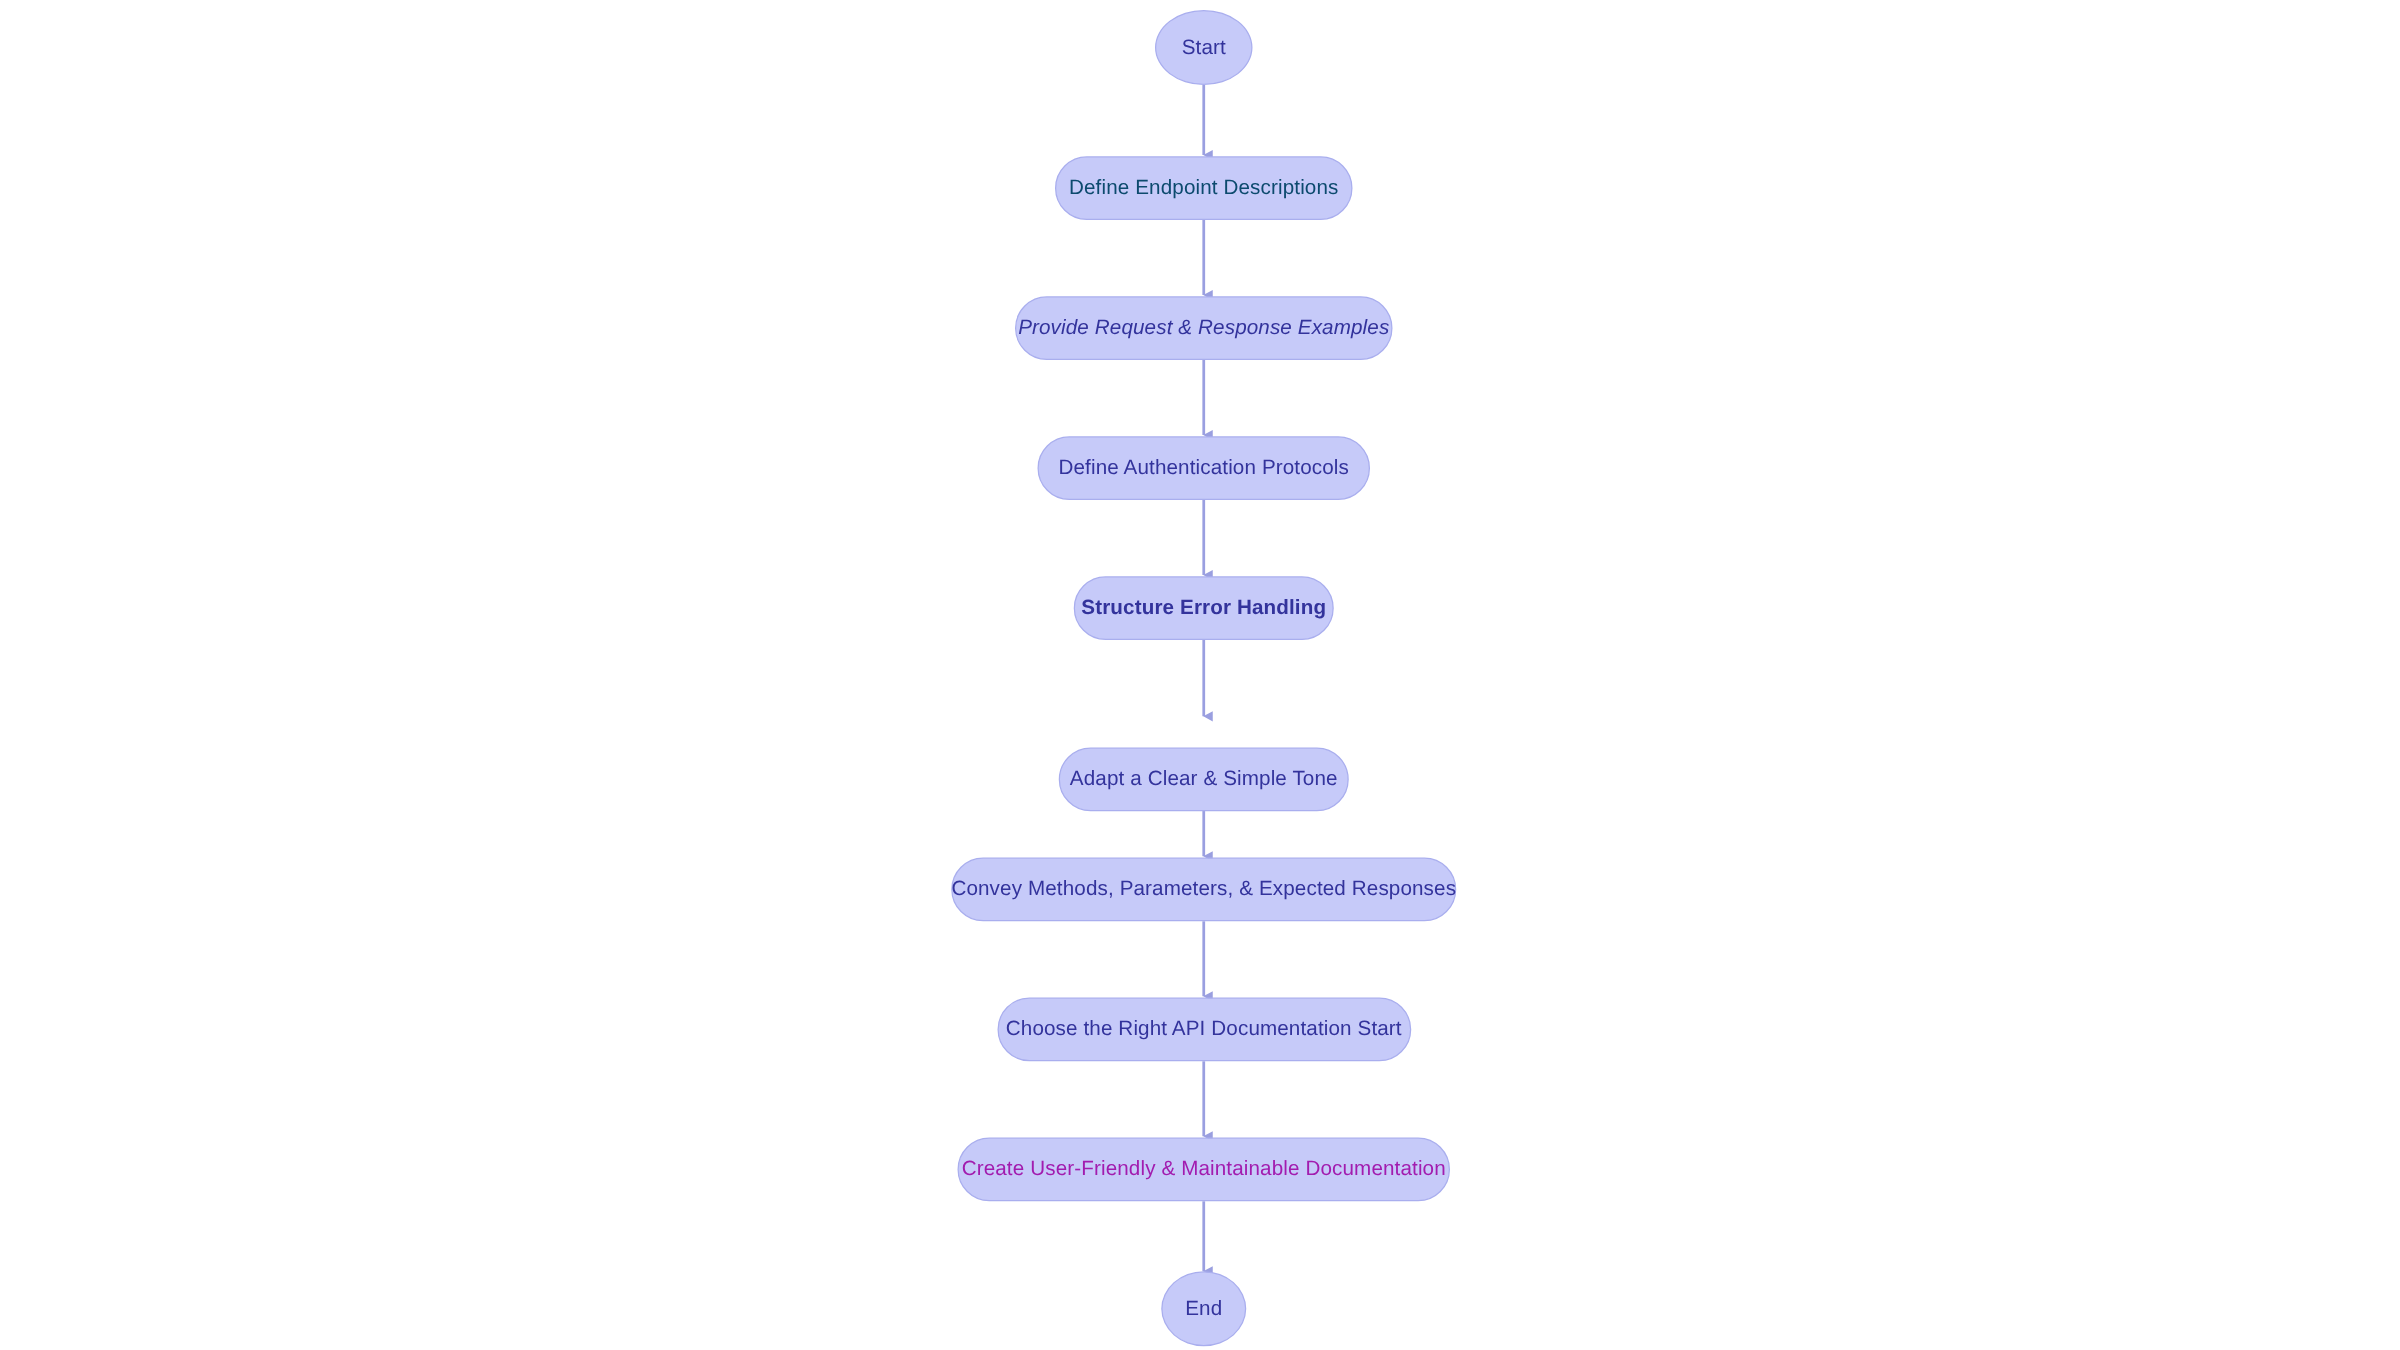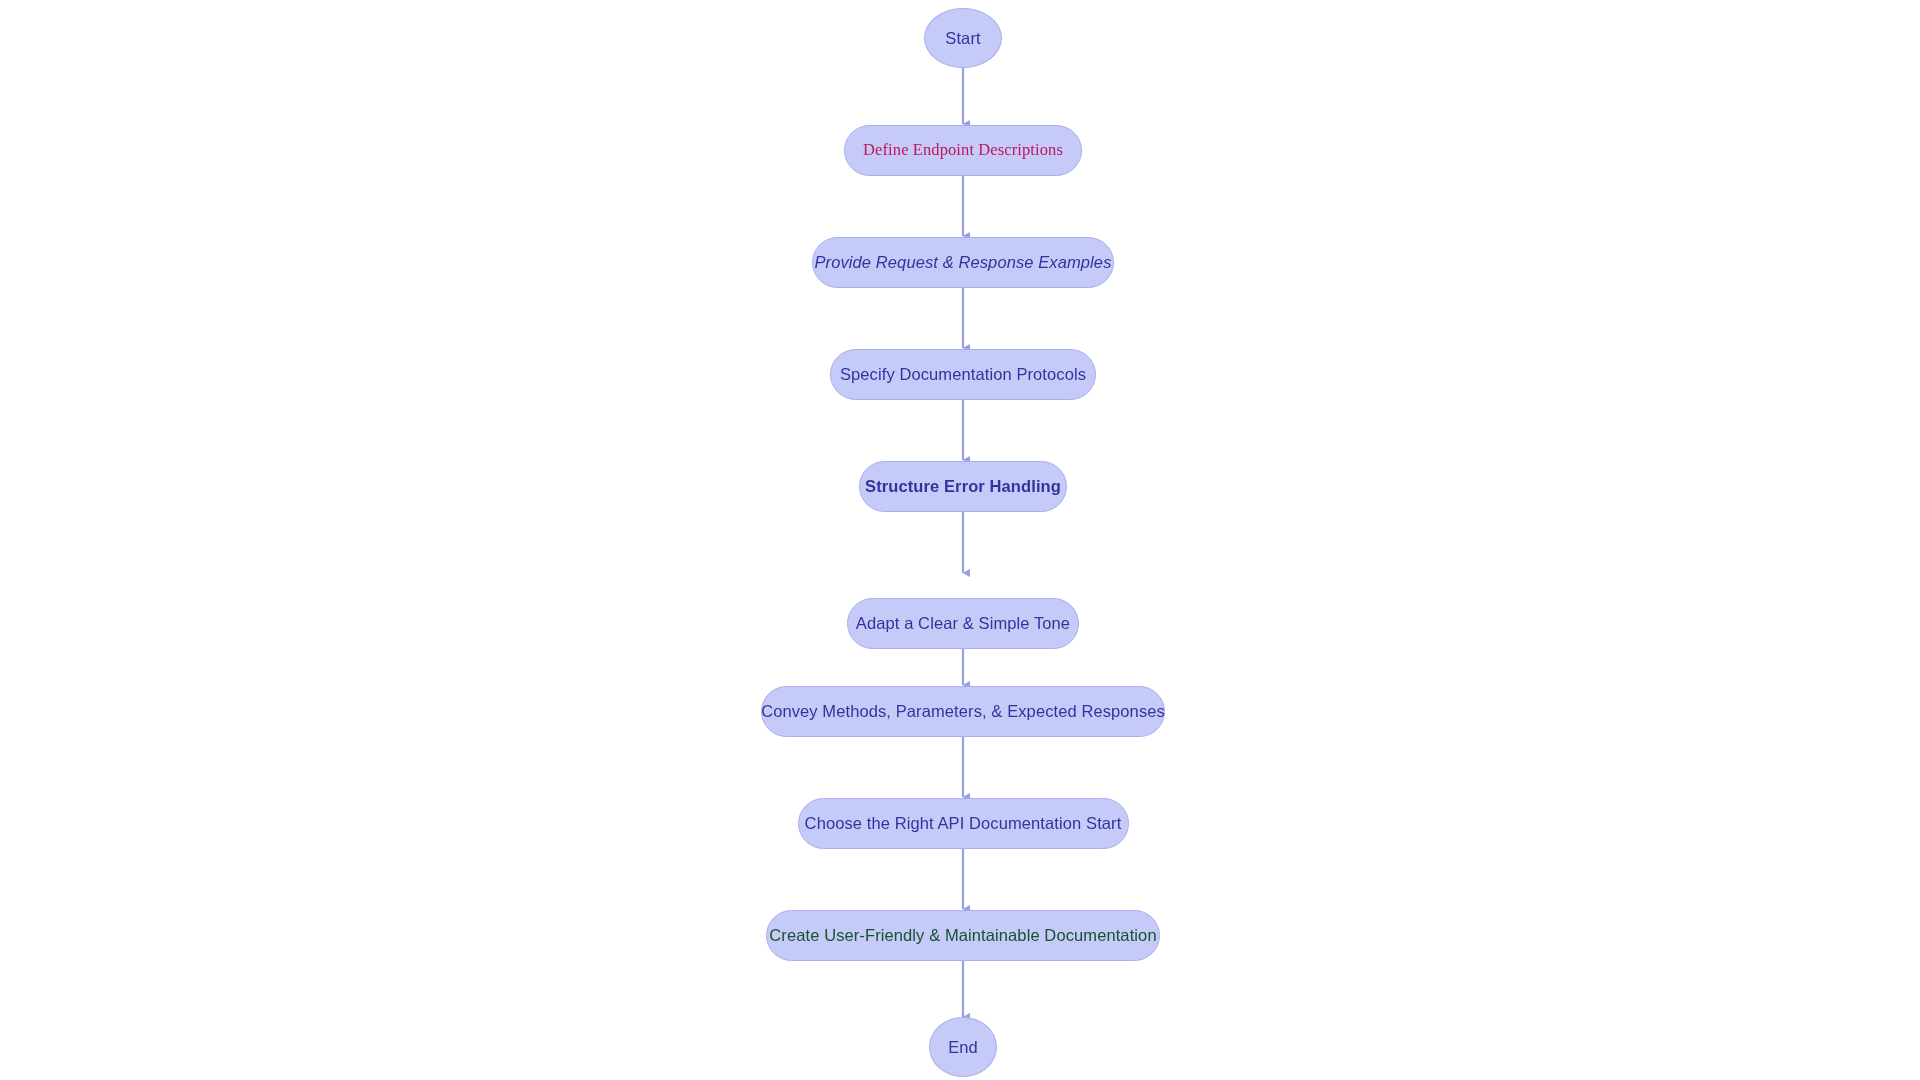--- a/index.html
+++ b/index.html
@@ -75,42 +75,42 @@
         <line x1="963" y1="737" x2="963" y2="797" stroke="#9a9fe0" stroke-width="2.2" marker-end="url(#arrowhead)"></line>
         <line x1="963" y1="849" x2="963" y2="909" stroke="#9a9fe0" stroke-width="2.2" marker-end="url(#arrowhead)"></line>
         <line x1="963" y1="961" x2="963" y2="1017" stroke="#9a9fe0" stroke-width="2.2" marker-end="url(#arrowhead)"></line>
       </g>
   </svg>
 
   <div id="node-layer">
       <div class="node terminal" style="width: 78px; height: 60px; left: 924px; top: 8px; background: rgb(198, 202, 249); border-color: rgb(169, 174, 238); color: rgb(51, 51, 156);">
         <span class="node-label">Start</span>
       </div>
-      <div class="node step" style="width: 238px; height: 51px; left: 844px; top: 124.5px; background: rgb(198, 202, 249); border-color: rgb(169, 174, 238); color: #be185d; font-family: Liberation Serif, serif;">
+      <div class="node step" style="width: 238px; height: 51px; left: 844px; top: 124.5px; background: rgb(198, 202, 249); border-color: rgb(169, 174, 238); color: #0c4a6e;">
         <span class="node-label">Define Endpoint Descriptions</span>
       </div>
       <div class="node step" style="width: 302px; height: 51px; left: 812px; top: 236.5px; background: rgb(198, 202, 249); border-color: rgb(169, 174, 238); color: rgb(51, 51, 156); font-style: italic;">
         <span class="node-label">Provide Request &amp; Response Examples</span>
       </div>
       <div class="node step" style="width: 266px; height: 51px; left: 830px; top: 348.5px; background: rgb(198, 202, 249); border-color: rgb(169, 174, 238); color: rgb(51, 51, 156);">
-        <span class="node-label">Specify Documentation Protocols</span>
+        <span class="node-label">Define Authentication Protocols</span>
       </div>
       <div class="node step" style="width: 208px; height: 51px; left: 859px; top: 460.5px; background: rgb(198, 202, 249); border-color: rgb(169, 174, 238); color: rgb(51, 51, 156); font-weight: bold;">
         <span class="node-label">Structure Error Handling</span>
       </div>
       <div class="node step" style="width: 232px; height: 51px; left: 847px; top: 573.5px; background: rgb(198, 202, 249); border-color: rgb(169, 174, 238); color: rgb(51, 51, 156); margin-top: 24px;">
         <span class="node-label">Adapt a Clear &amp; Simple Tone</span>
       </div>
       <div class="node step" style="width: 404px; height: 51px; left: 761px; top: 685.5px; background: rgb(198, 202, 249); border-color: rgb(169, 174, 238); color: rgb(51, 51, 156);">
         <span class="node-label">Convey Methods, Parameters, &amp; Expected Responses</span>
       </div>
       <div class="node step" style="width: 331px; height: 51px; left: 797.5px; top: 797.5px; background: rgb(198, 202, 249); border-color: rgb(169, 174, 238); color: rgb(51, 51, 156);">
         <span class="node-label">Choose the Right API Documentation Start</span>
       </div>
-      <div class="node step" style="width: 394px; height: 51px; left: 766px; top: 909.5px; background: rgb(198, 202, 249); border-color: rgb(169, 174, 238); color: #14532d;">
+      <div class="node step" style="width: 394px; height: 51px; left: 766px; top: 909.5px; background: rgb(198, 202, 249); border-color: rgb(169, 174, 238); color: #a21caf;">
         <span class="node-label">Create User-Friendly &amp; Maintainable Documentation</span>
       </div>
       <div class="node terminal" style="width: 68px; height: 60px; left: 929px; top: 1017px; background: rgb(198, 202, 249); border-color: rgb(169, 174, 238); color: rgb(51, 51, 156); justify-content: center;">
         <span class="node-label">End</span>
       </div>
     </div>
 
 </div>
 
 </body></html>

